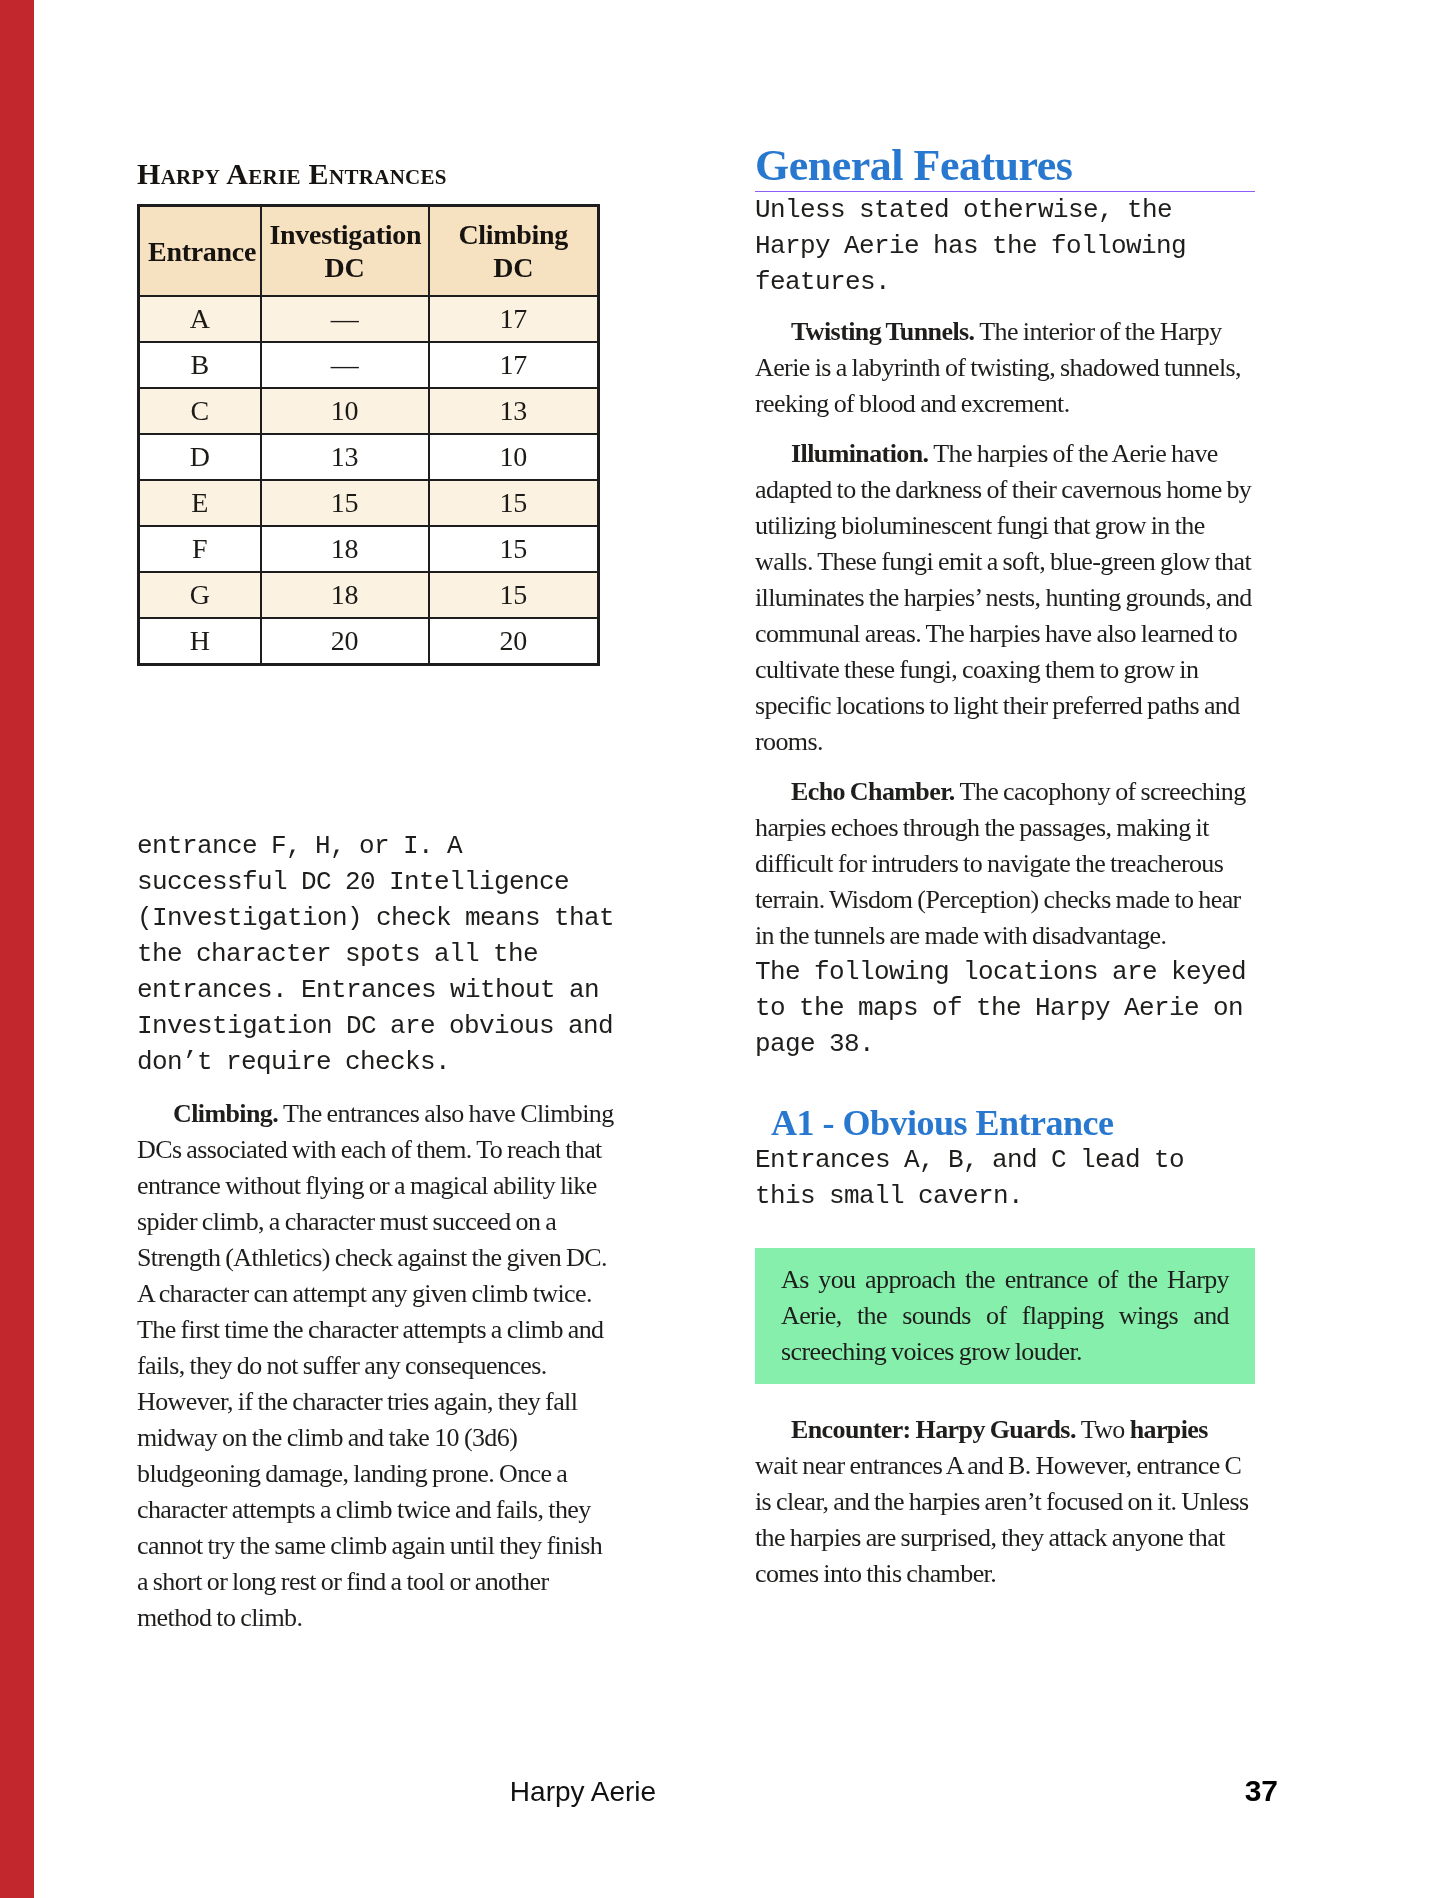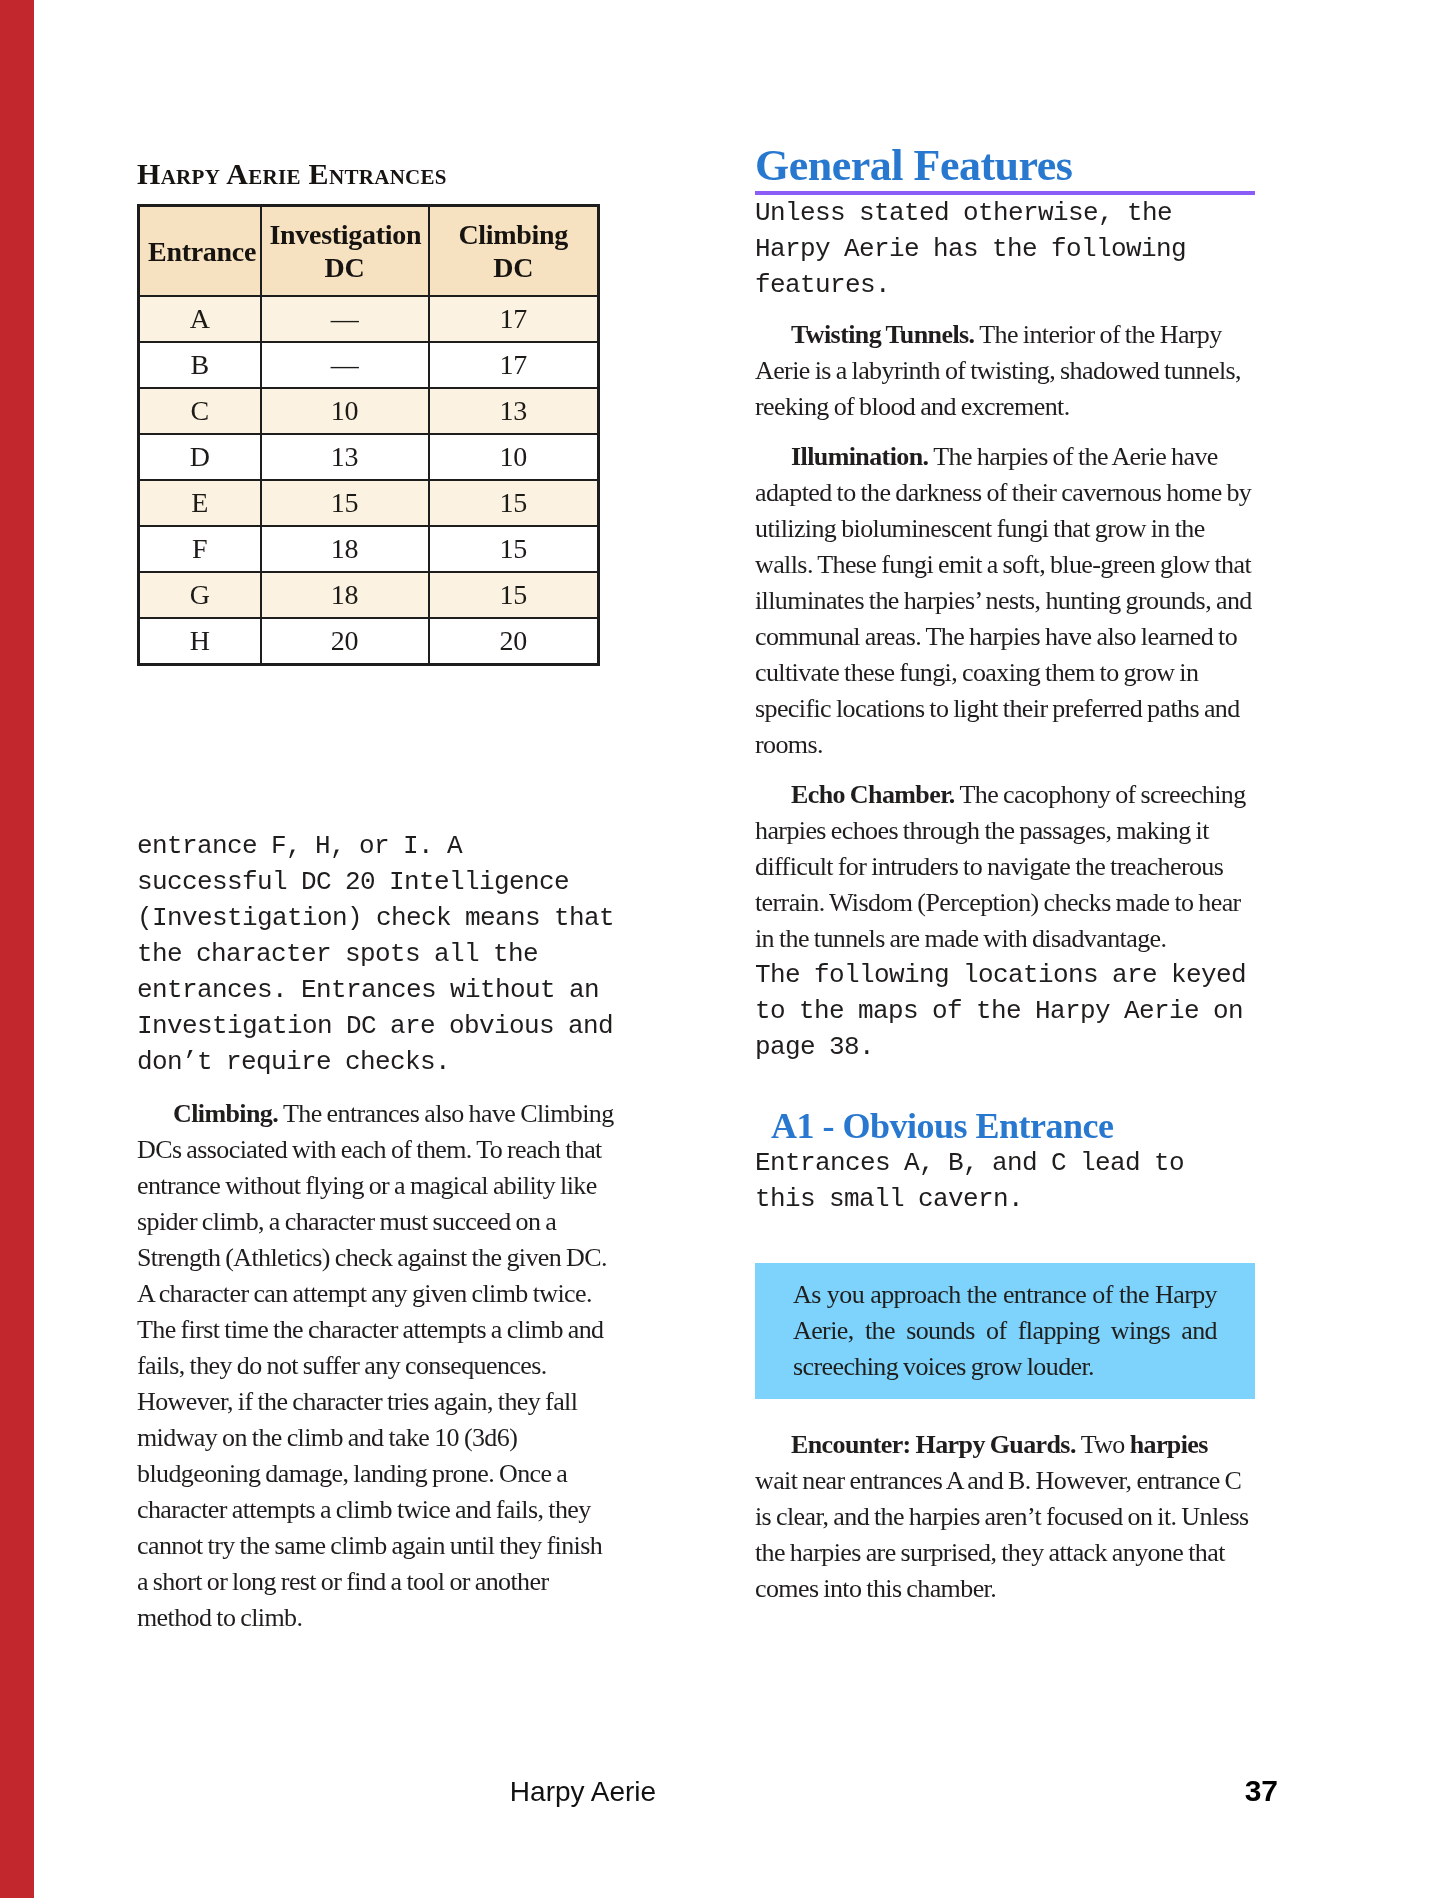--- a/index.html
+++ b/index.html
@@ -45,30 +45,30 @@
   }
   .dc-table td { height:42px; font-size:28px; color:#1d1b18; background:#ffffff; }
   .dc-table tbody tr:nth-child(odd) td { background:#fbf2e1; }
 
   .left-body { margin-top:162px; }
 
   
   h2.section-heading {
     margin:0; font-size:44px; line-height:46px; font-weight:bold;
     color:#2878cf; letter-spacing:-0.5px; word-spacing:0;
-    border-bottom:4px solid #8b5cf6; padding-bottom:2px;
+    border-bottom:1px solid #8b5cf6; padding-bottom:2px;
   }
   h2.keyed { margin-top:28px; }
   .after-rule { margin-top:6px; }
   h3.sub-heading {
     margin:42px 0 0 16px; font-size:36px; line-height:38px; font-weight:bold;
     color:#2878cf; letter-spacing:-0.5px; word-spacing:0;
   }
   .callout {
-    margin-top:46px; background:#7dd3fc; padding:14px 38px;
+    margin-top:34px; background:#86efac; padding:14px 26px;
     text-align:justify;
   }
   .encounter { margin-top:28px; }
 
   
   .footer-title {
     position:absolute; left:0; top:1776px; width:1166px; text-align:center;
     font-family:"Liberation Sans", sans-serif; font-size:28px; color:#111111;
   }
   .page-number {

